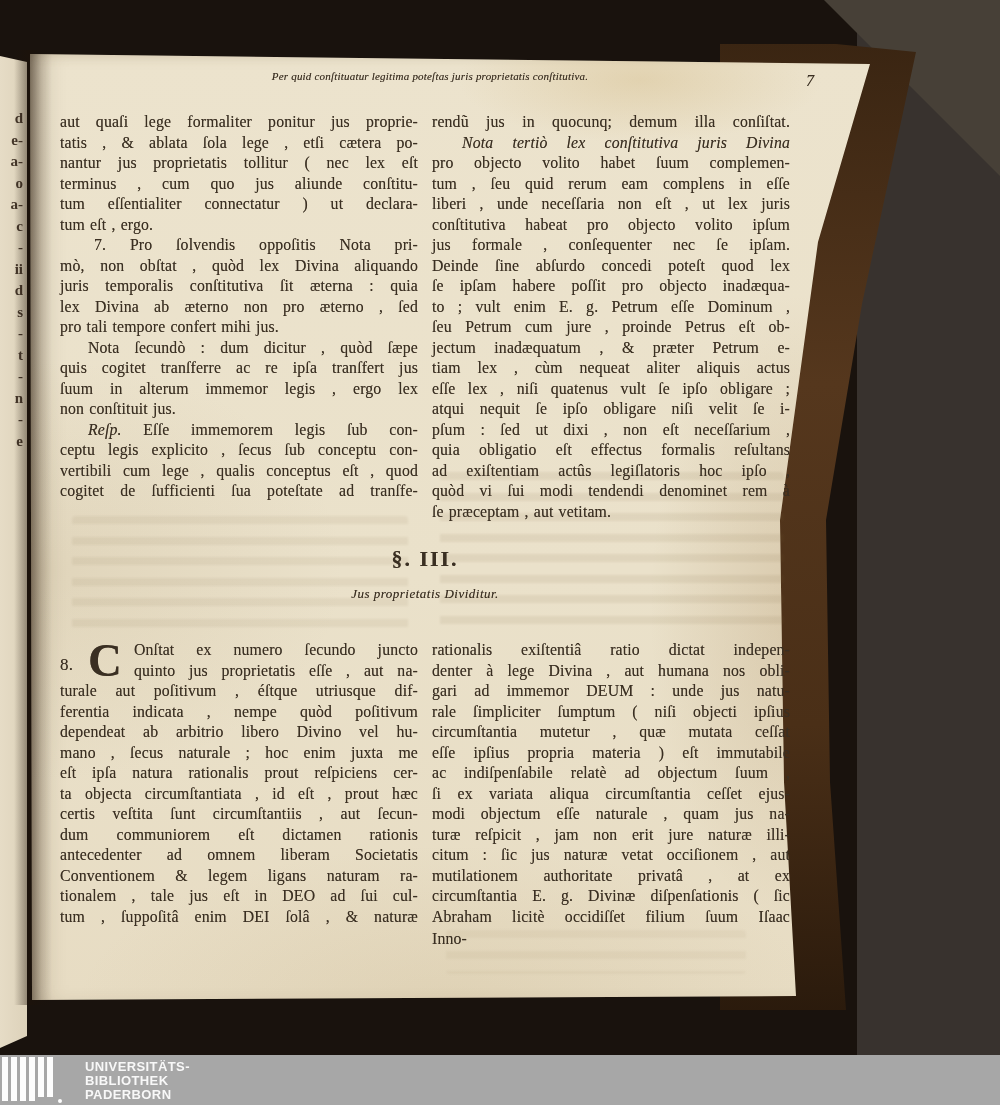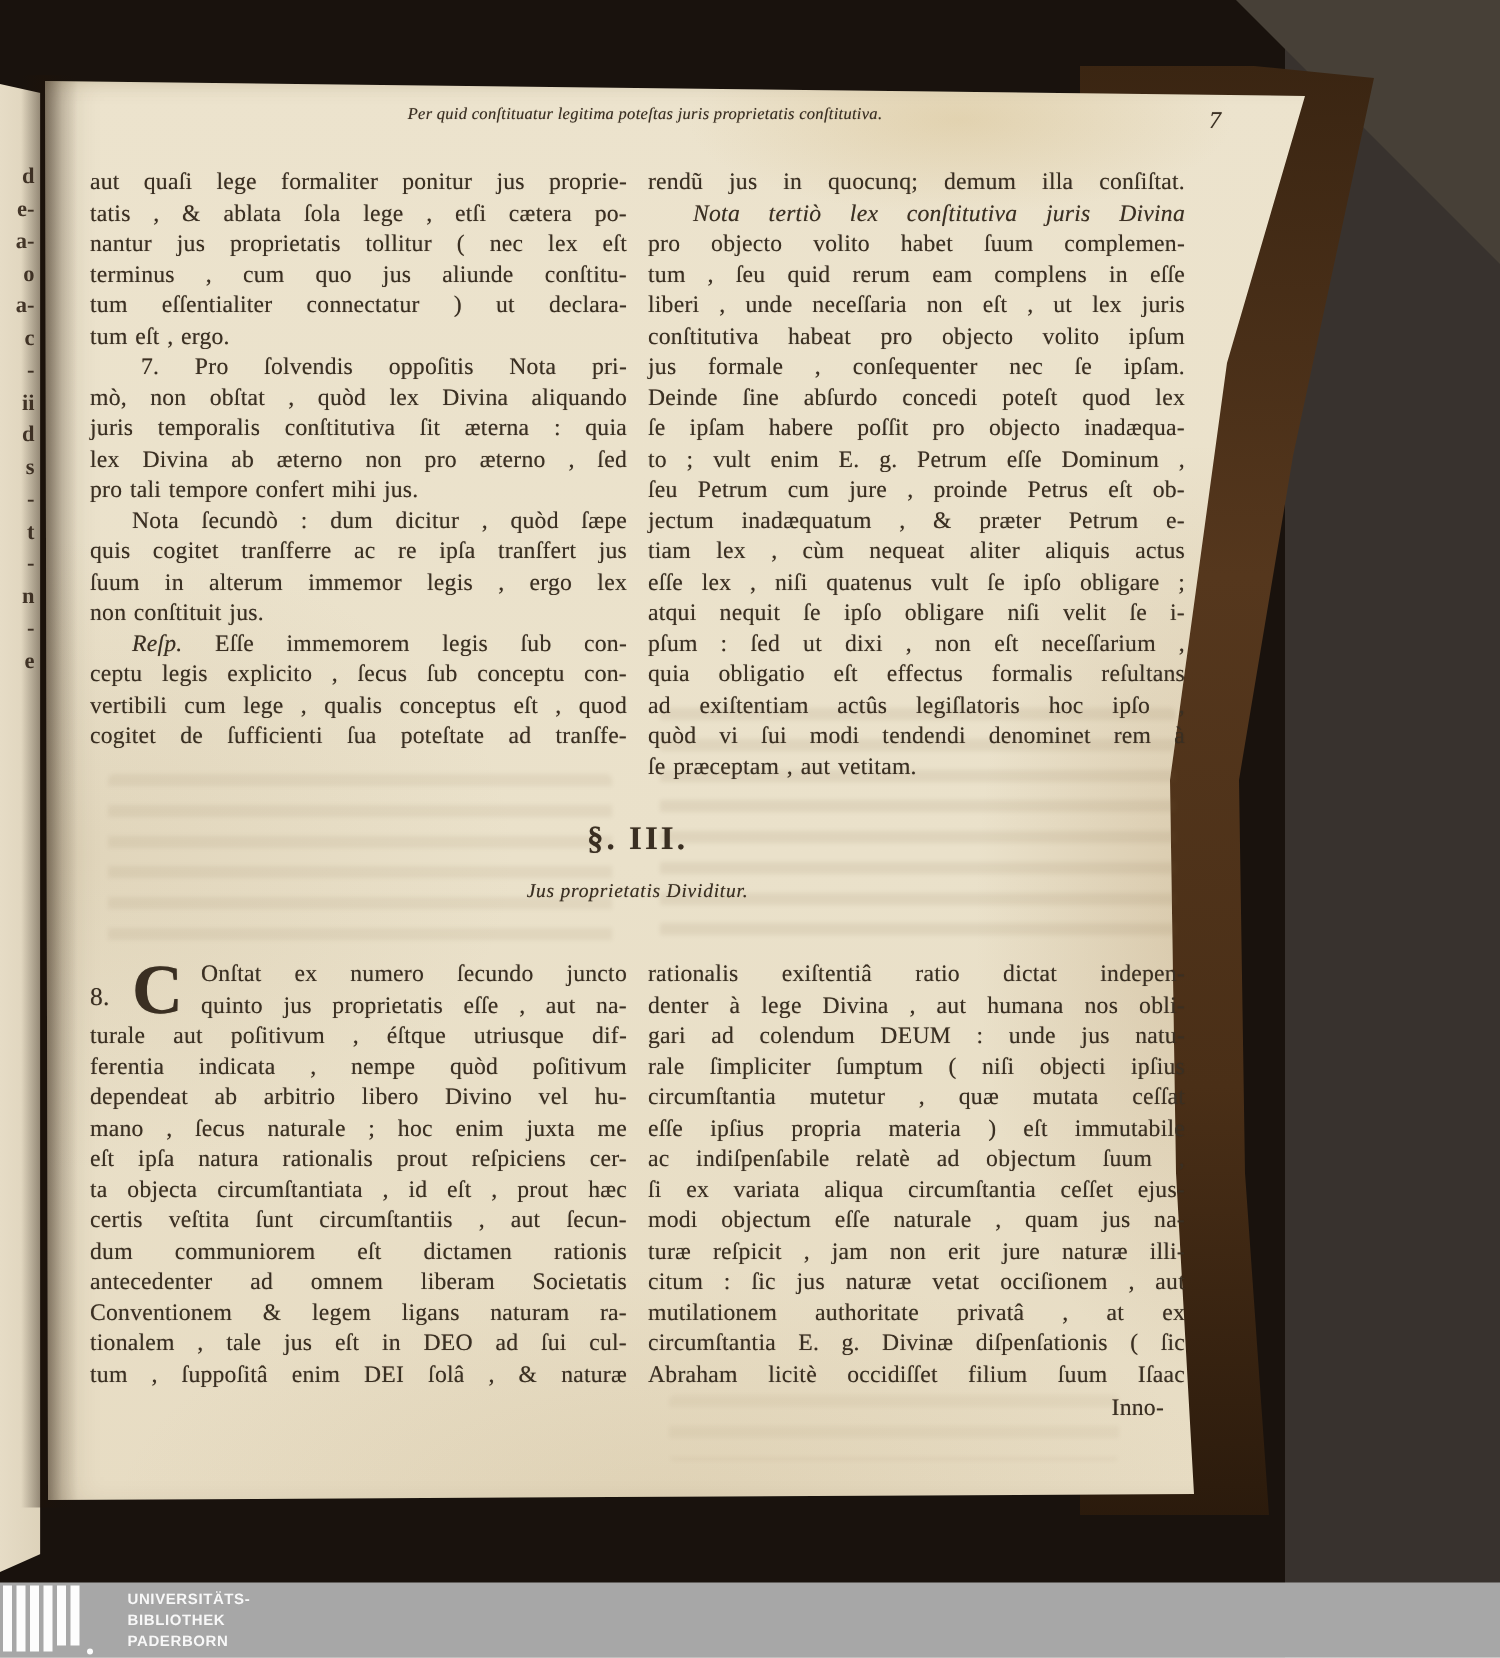--- a/index.html
+++ b/index.html
@@ -40,31 +40,31 @@
   .line{height:20.5px;line-height:20.5px;text-align:justify;text-align-last:justify;white-space:nowrap;}
   .line.endline{text-align-last:left;}
   .line.padded{padding-left:74px;}
   #col-ll{position:absolute;}
   #para8-num{position:absolute;left:0;top:15px;font-size:17px;}
   #dropcap{position:absolute;left:28px;top:-3px;font-size:47px;line-height:46px;font-weight:bold;}
   #section-mark{position:absolute;left:60px;top:546px;width:730px;text-align:center;
     font-size:22px;font-weight:bold;letter-spacing:2px;}
   #section-subtitle{position:absolute;left:60px;top:586px;width:730px;text-align:center;
     font-style:italic;font-size:13px;letter-spacing:.5px;}
-  #catchword{margin-top:2px;text-align:right;padding-right:14px;height:20.5px;line-height:20.5px;}
+  #catchword{margin-top:2px;text-align:left;padding-right:14px;height:20.5px;line-height:20.5px;}
   
   .bleed{position:absolute;filter:blur(1.3px);opacity:.5;pointer-events:none;border-radius:4px;
     background:repeating-linear-gradient(180deg,rgba(118,94,58,.16) 0 8px,transparent 8px 20.5px);}
   
   #footer-band{position:absolute;left:0;top:1055px;width:1000px;height:50px;background:#a7a7a7;}
   #logo-bars{position:absolute;left:2px;top:2px;height:44px;}
   #logo-bars .bar{position:absolute;top:0;width:6px;background:#fdfdfd;}
   #logo-dot{position:absolute;left:56px;top:42px;width:4px;height:4px;background:#fdfdfd;border-radius:50%;}
   #logo-text{position:absolute;left:85px;top:5px;font-family:"Liberation Sans",sans-serif;
-    font-size:10px;font-weight:bold;color:rgba(255,255,255,.92);line-height:14px;letter-spacing:.4px;}
+    font-size:13px;font-weight:bold;color:rgba(255,255,255,.92);line-height:14px;letter-spacing:.4px;}
 </style>
 </head>
 <body>
 
 <div id="canvas">
 
   <div id="corner-light"></div>
   <div id="spine"></div>
 
   <div id="page"></div>
@@ -161,21 +161,21 @@
         <div class="line">antecedenter ad omnem liberam Societatis</div>
         <div class="line">Conventionem &amp; legem ligans naturam ra-</div>
         <div class="line">tionalem , tale jus eſt in DEO ad ſui cul-</div>
         <div class="line">tum , ſuppoſitâ enim DEI ſolâ , &amp; naturæ</div>
       </div>
   </div>
   <div id="col-lr" class="col ink" style="left:432px;top:640px;width:358px;">
     <div id="col-lr-lines">
         <div class="line">rationalis exiſtentiâ ratio dictat indepen-</div>
         <div class="line">denter à lege Divina , aut humana nos obli-</div>
-        <div class="line">gari ad colendum DEUM : unde jus natu-</div>
+        <div class="line">gari ad immemor DEUM : unde jus natu-</div>
         <div class="line">rale ſimpliciter ſumptum ( niſi objecti ipſius</div>
         <div class="line">circumſtantia mutetur , quæ mutata ceſſat</div>
         <div class="line">eſſe ipſius propria materia ) eſt immutabile</div>
         <div class="line">ac indiſpenſabile relatè ad objectum ſuum ,</div>
         <div class="line">ſi ex variata aliqua circumſtantia ceſſet ejus-</div>
         <div class="line">modi objectum eſſe naturale , quam jus na-</div>
         <div class="line">turæ reſpicit , jam non erit jure naturæ illi-</div>
         <div class="line">citum : ſic jus naturæ vetat occiſionem , aut</div>
         <div class="line">mutilationem authoritate privatâ , at ex</div>
         <div class="line">circumſtantia E. g. Divinæ diſpenſationis ( ſic</div>

